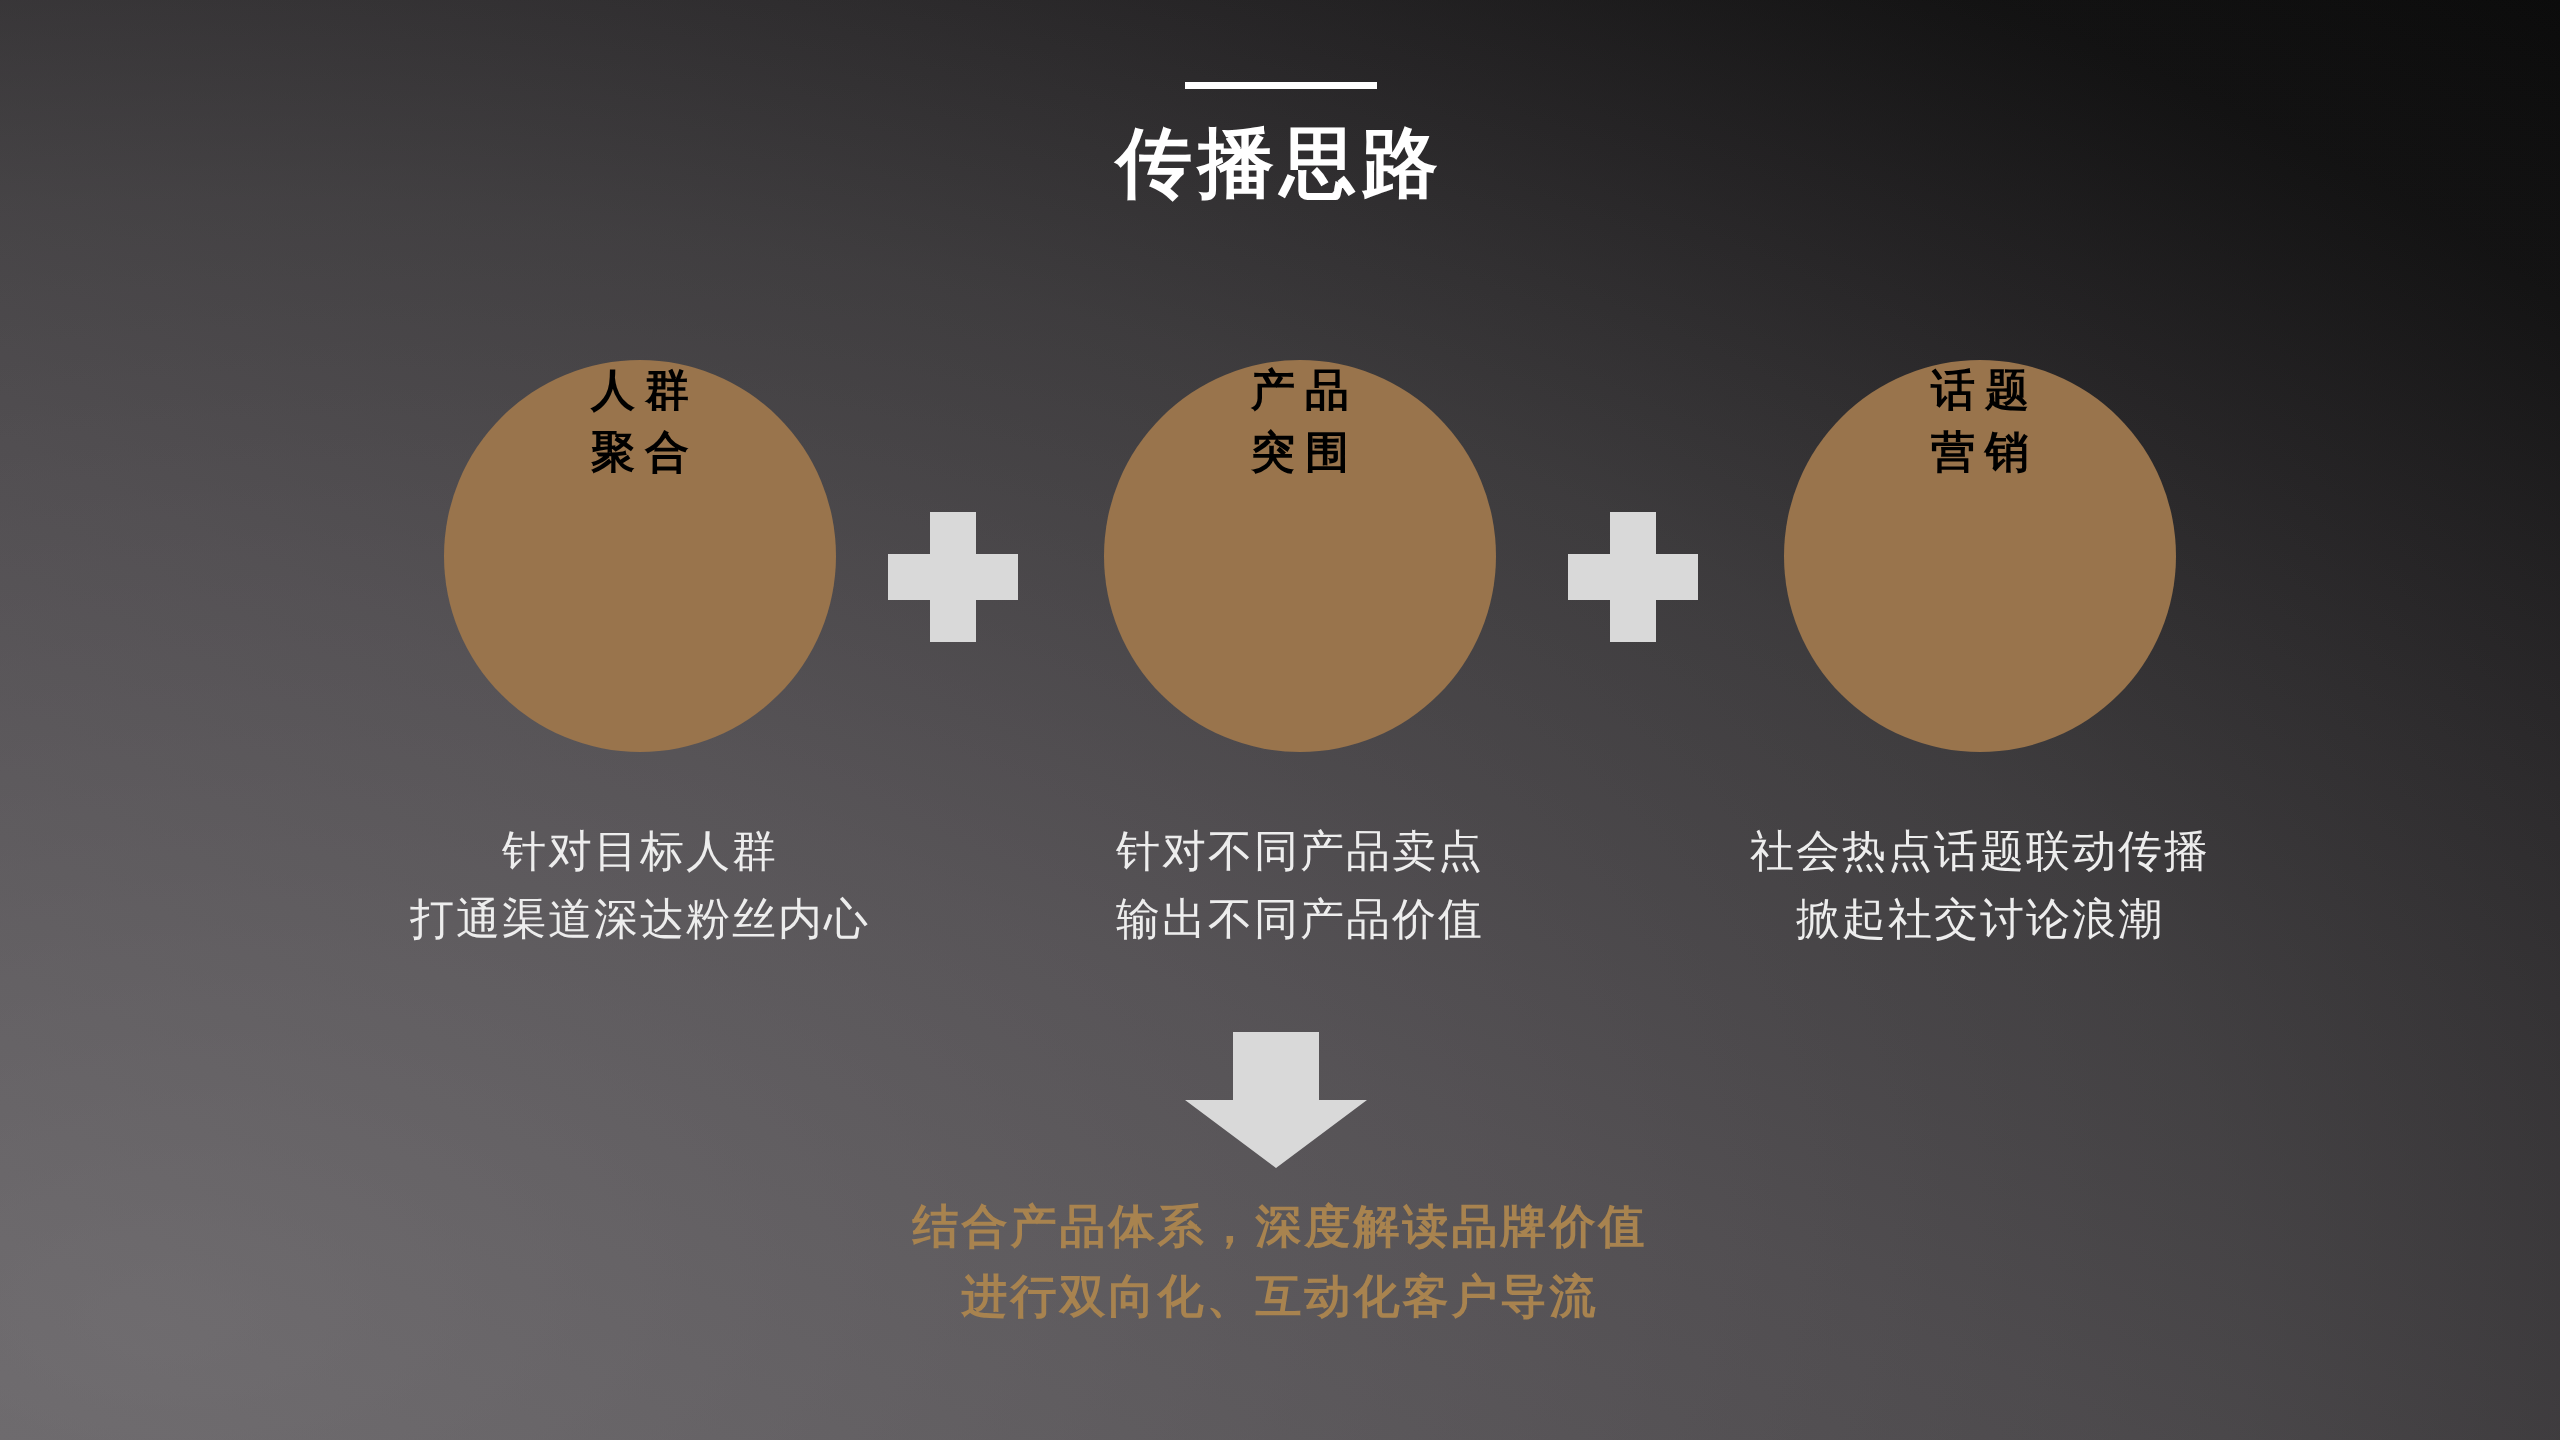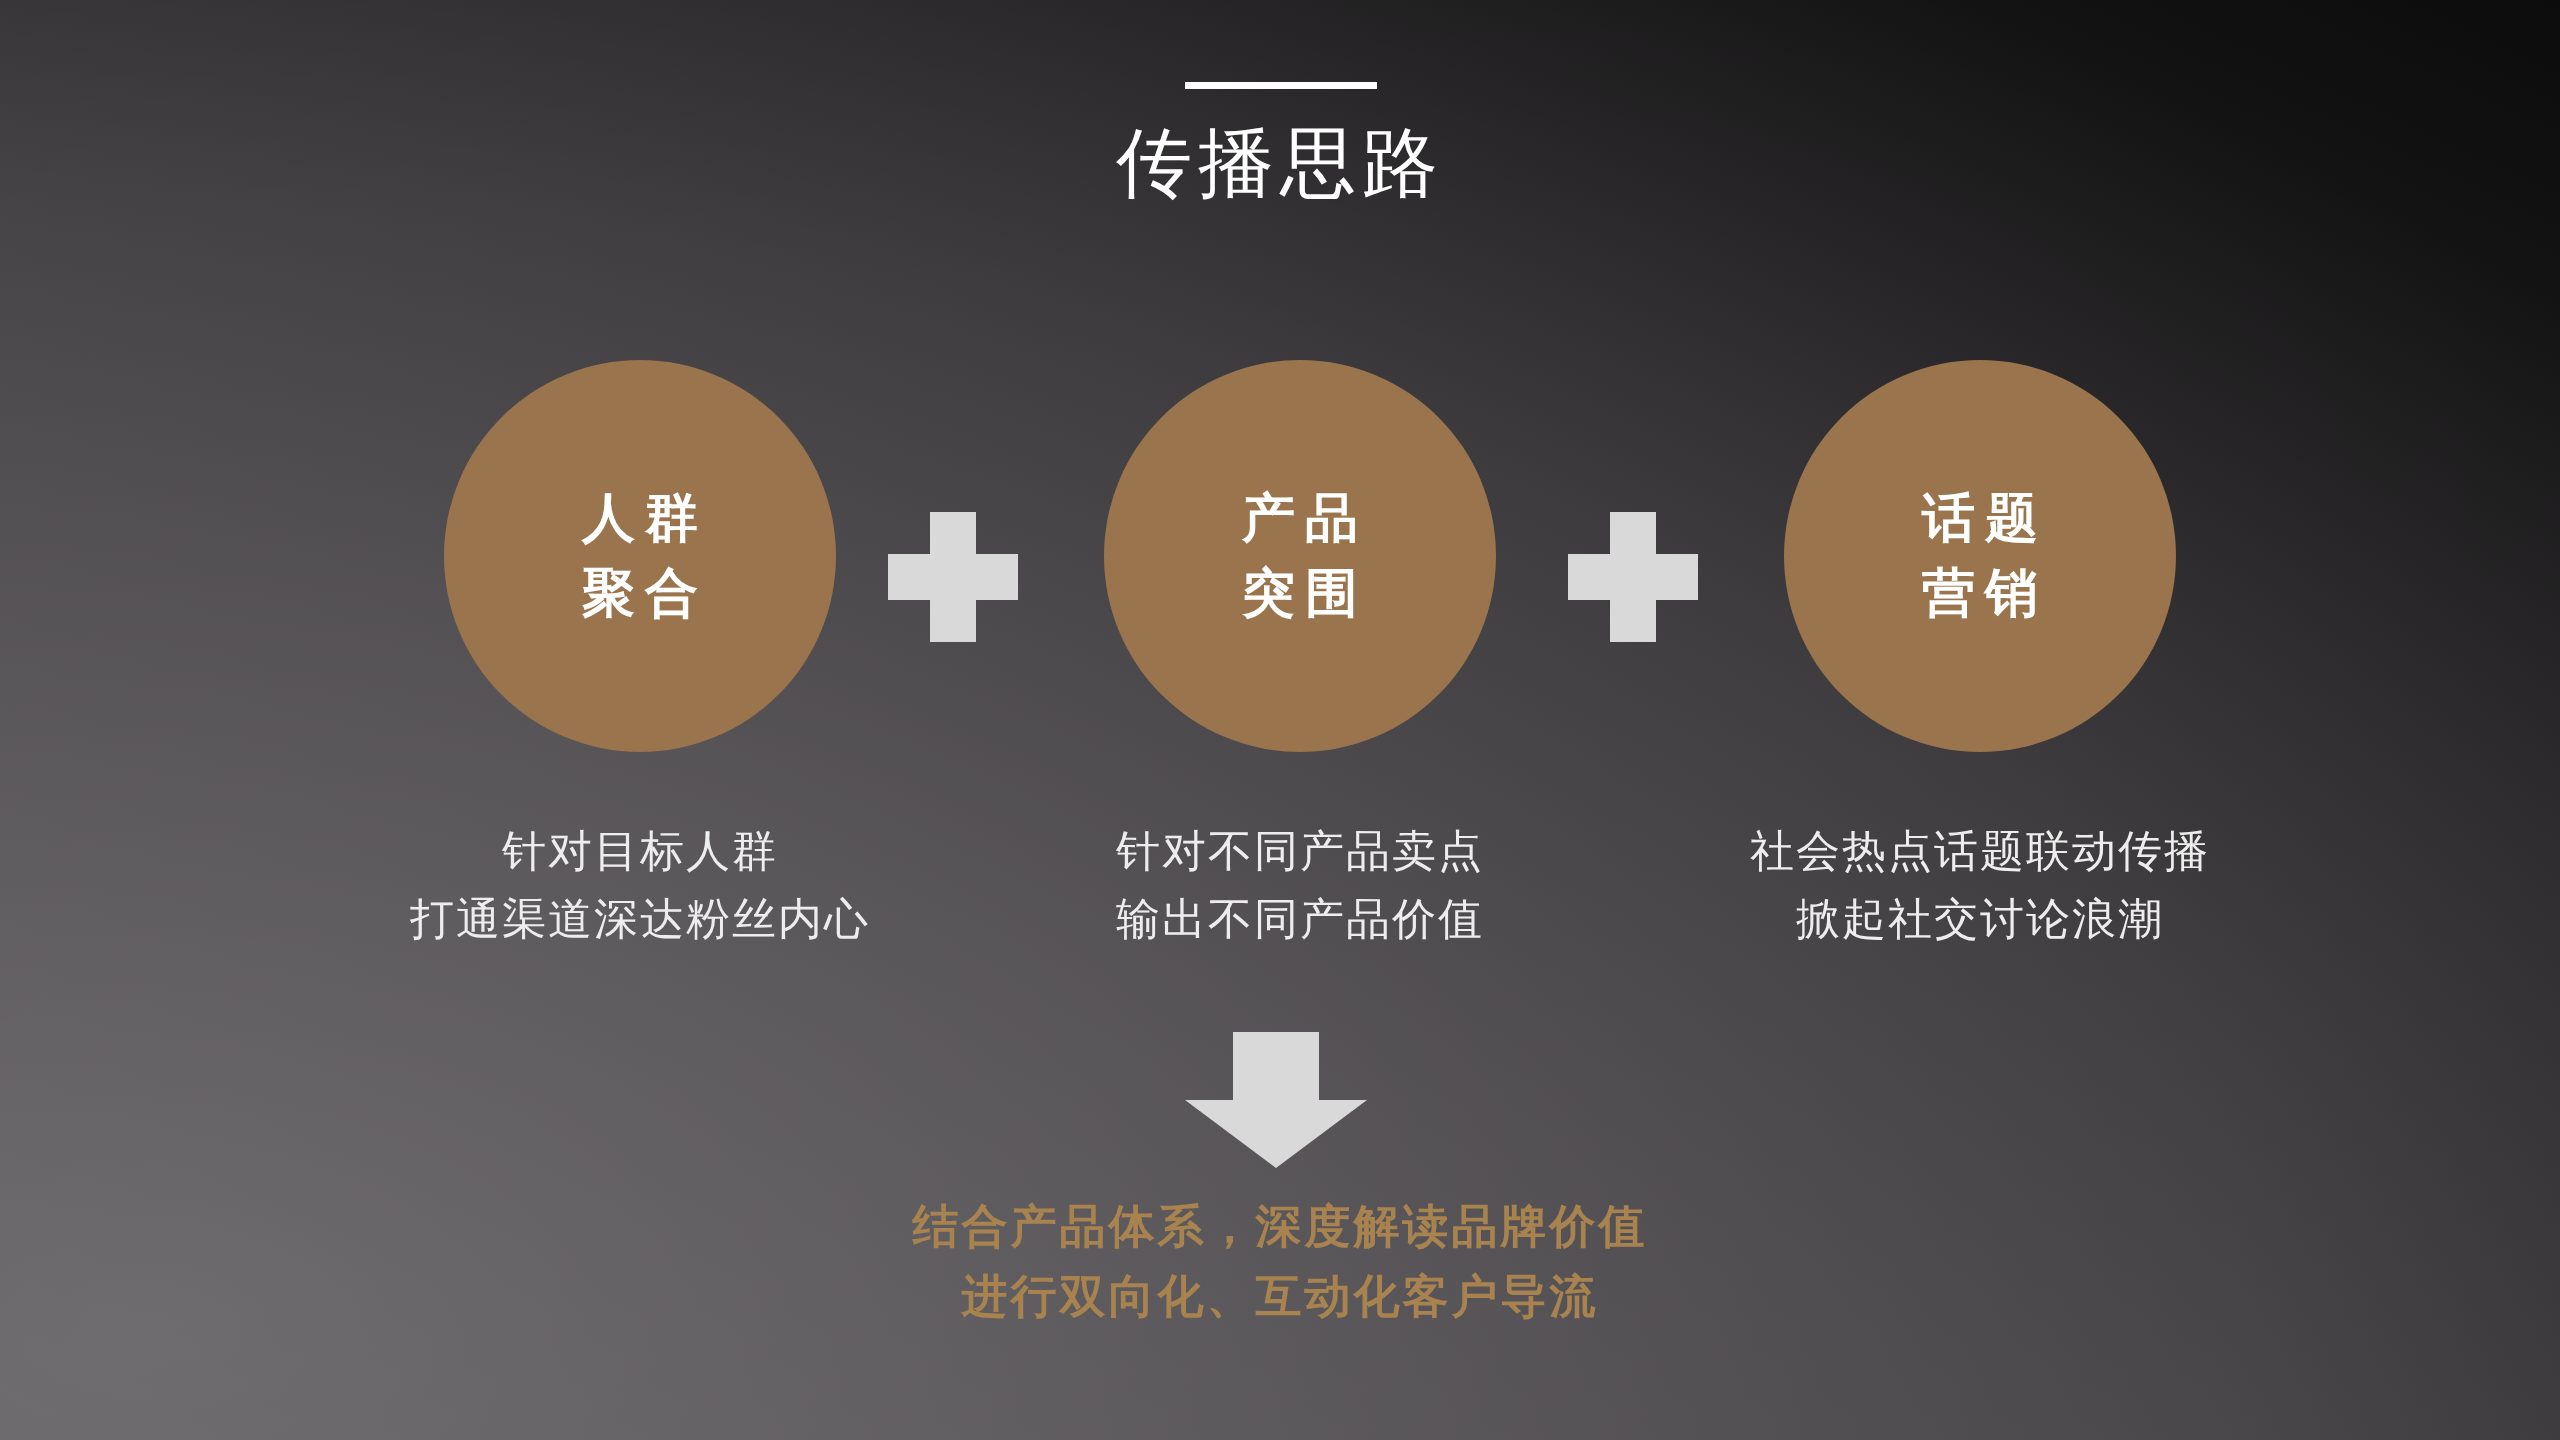--- a/index.html
+++ b/index.html
@@ -36,21 +36,21 @@
   }
 
   #page-title {
     position:absolute;
     left:0;
     top:122px;
     width:2560px;
     text-align:center;
     color:#ffffff;
     font-size:76px;
-    font-weight:400;
+    font-weight:700;
     letter-spacing:6px;
     line-height:1.1;
     font-family:"Liberation Serif","DejaVu Serif",serif;
   }
 
   
   #pillars {
     position:absolute;
     left:0;
     top:360px;
@@ -61,23 +61,23 @@
   .circle {
     position:absolute;
     top:0;
     width:392px;
     height:392px;
     border-radius:50%;
     background:#99744C;
     display:flex;
     flex-direction:column;
     align-items:center;
-    justify-content:center;
-    color:#ffffff;
-    font-size:53px;
+    justify-content:flex-start;
+    color:#000000;
+    font-size:44px;
     font-weight:700;
     letter-spacing:10px;
     line-height:1.42;
     text-indent:10px;
   }
   .circle .ln { display:block; }
 
   #circle-1 { left:444px; }
   #circle-2 { left:1104px; }
   #circle-3 { left:1784px; }

